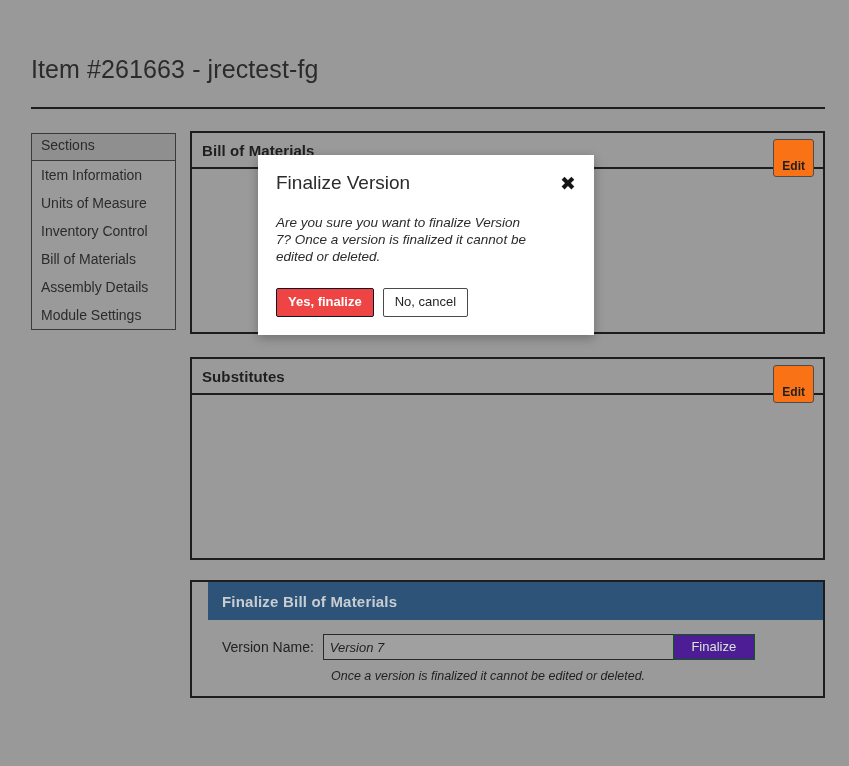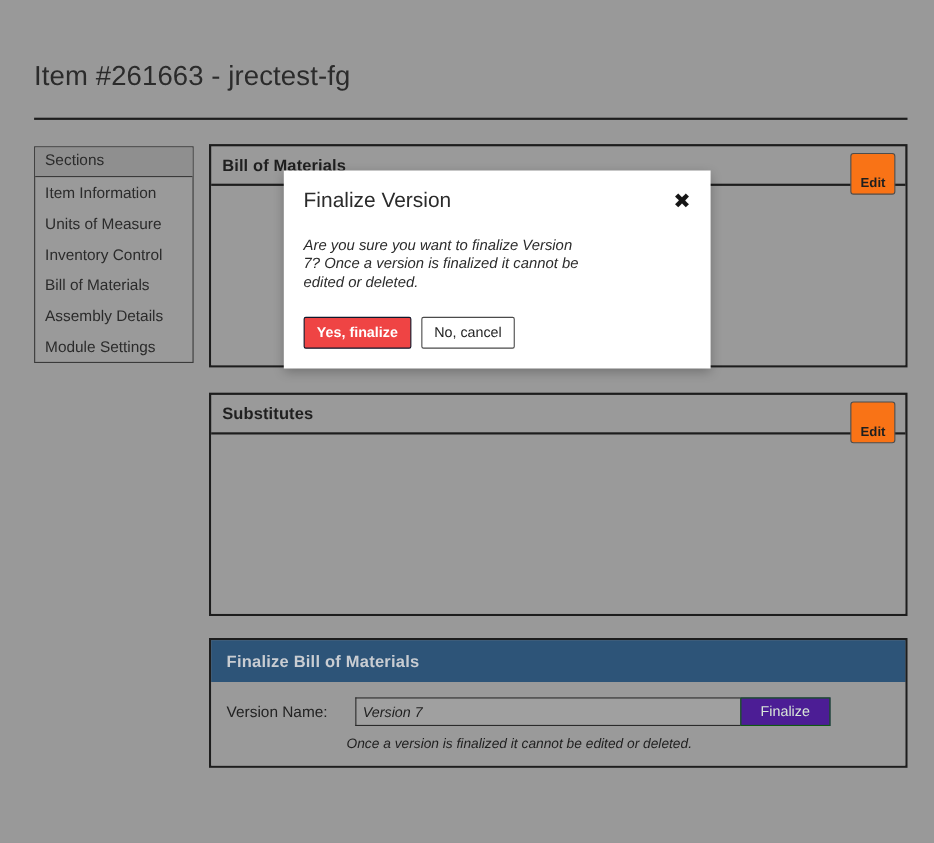--- a/index.html
+++ b/index.html
@@ -109,20 +109,21 @@
   
   #panel-bom        { left: 190px; top: 131px; width: 635px; height: 203px; }
   #panel-bom .panel-body  { height: 163px; }
   #panel-subs       { left: 190px; top: 357px; width: 635px; height: 203px; }
   #panel-subs .panel-body { height: 163px; }
 
   
   #panel-finalize {
     left: 190px; top: 580px; width: 635px; height: 118px;
     border: 2px solid #1d1d1d;
+    padding-left: 16px;
   }
   .finalize-header {
     height: 38px;
     box-sizing: border-box;
     background: #2d5478;
     display: flex;
     align-items: center;
     padding-left: 14px;
   }
   .finalize-header-title {
@@ -138,21 +139,21 @@
     box-sizing: border-box;
   }
   .version-row {
     display: flex;
     align-items: stretch;
   }
   .version-label {
     font-size: 14px;
     color: #222;
     line-height: 26px;
-    margin-right: 25px;
+    margin-right: 9px;
     white-space: nowrap;
   }
   .version-input {
     width: 350px;
     height: 26px;
     box-sizing: border-box;
     border: 1px solid #2a2a2a;
     background: #a0a0a0;
     font-family: "Liberation Sans", sans-serif;
     font-size: 13px;
@@ -182,21 +183,21 @@
     color: #1f1f1f;
     margin-left: 109px;
     margin-top: 9px;
   }
 
   
   .modal {
     position: absolute;
     left: 258px;
     top: 155px;
-    width: 388px;
+    width: 336px;
     height: 180px;
     background: #ffffff;
     box-sizing: border-box;
     box-shadow: 0 3px 10px rgba(0,0,0,0.28);
     z-index: 50;
   }
   .modal-header {
     position: relative;
     padding: 17px 18px 0 18px;
   }

